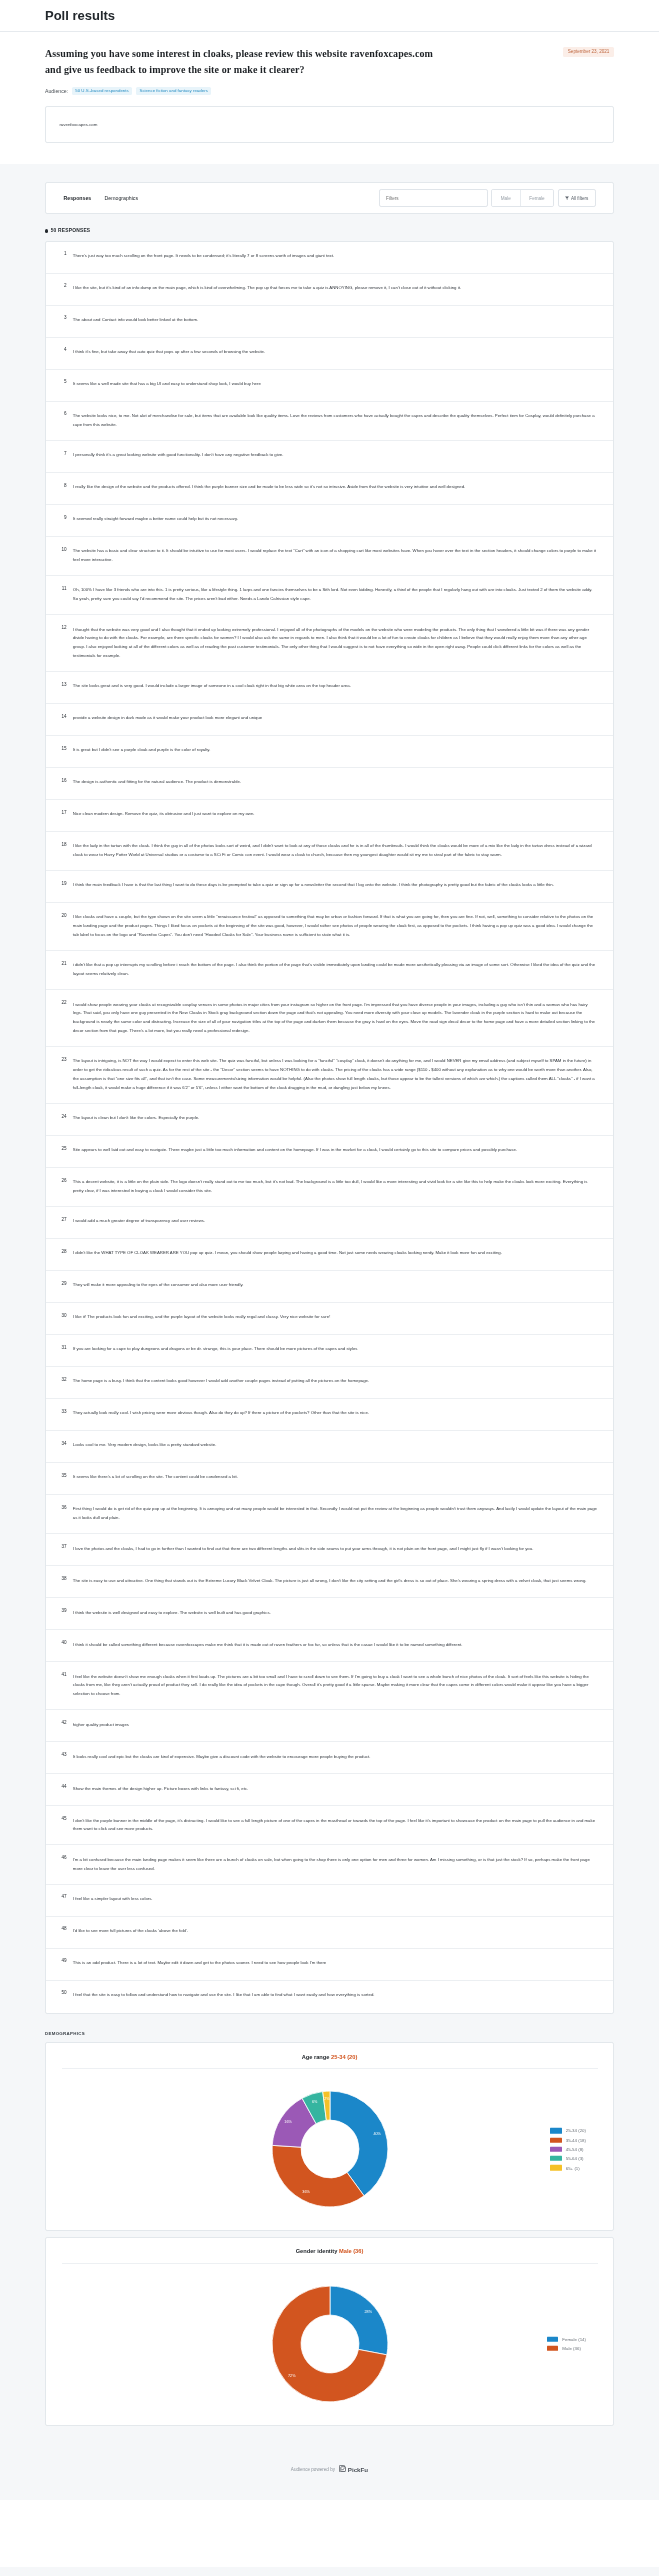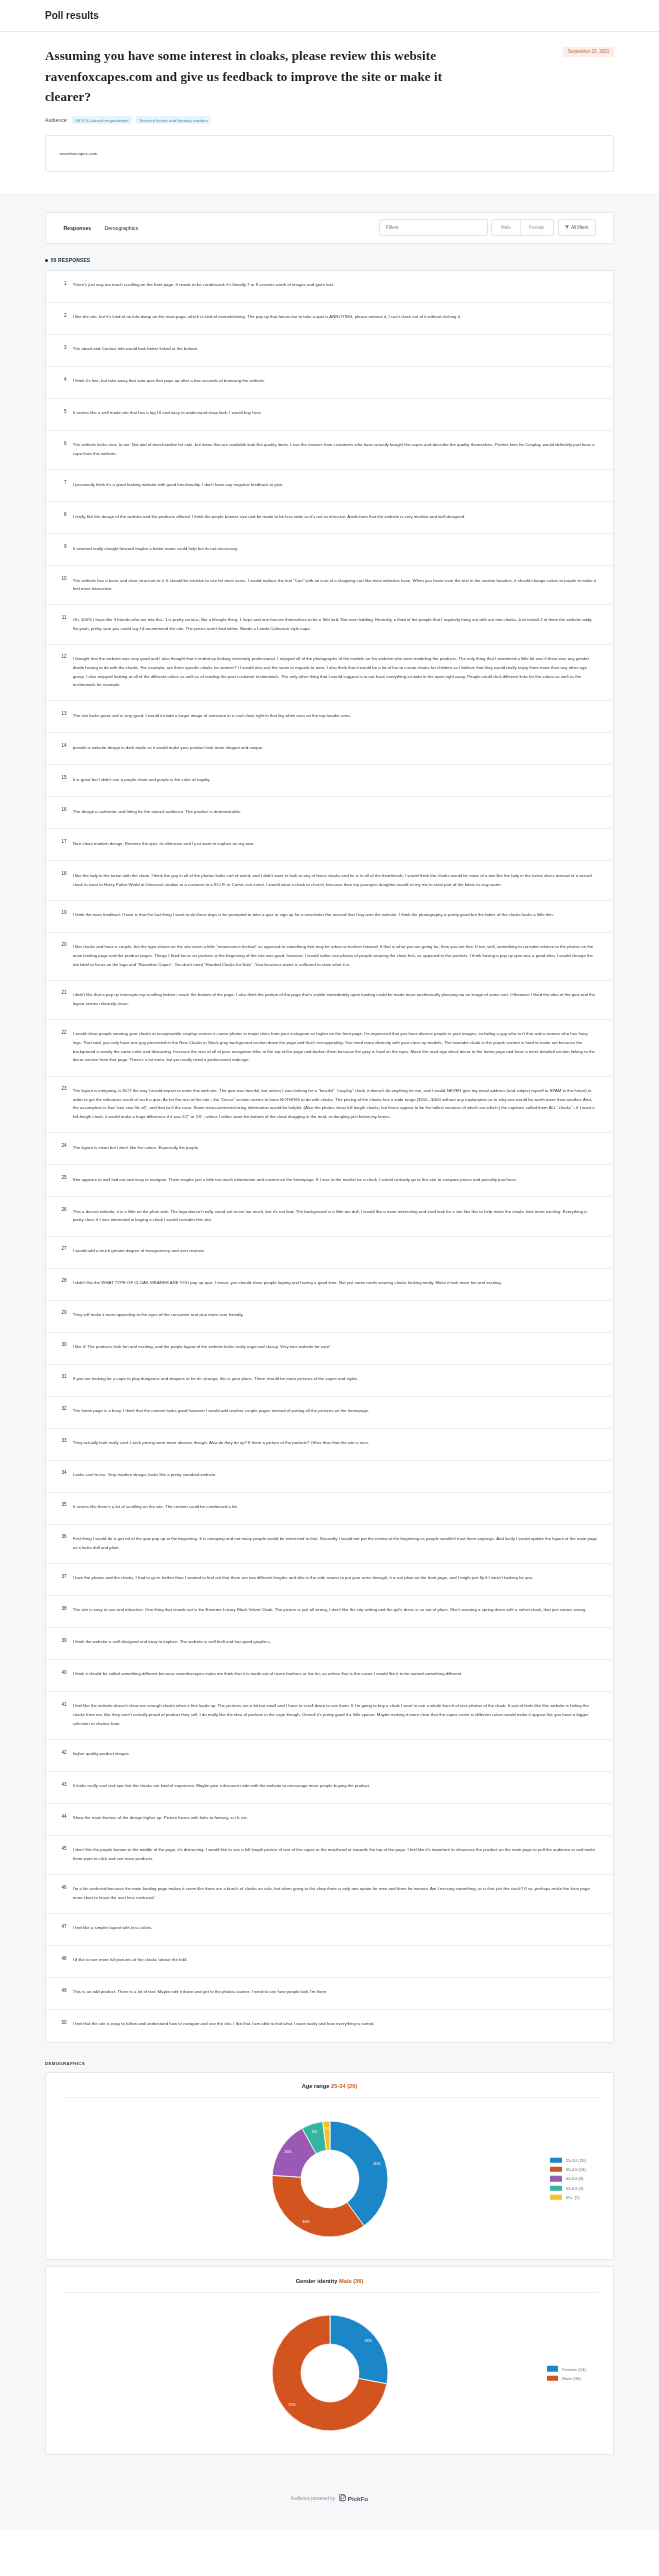--- a/index.html
+++ b/index.html
@@ -13,33 +13,33 @@
   }
   .topbar {
     background:#ffffff;
     border-bottom:0.5px solid #e6eaee;
     height:32px;
     display:flex;
     align-items:center;
     padding-left:45px;
   }
   .topbar-title {
-    font-size:10px;
+    font-size:13px;
     font-weight:700;
     color:#23282d;
     text-align:center;
   }
   .head-wrap {
     background:#ffffff;
     padding:14.4px 45px 0 45px;
   }
   .head-inner { position:relative; }
   .poll-title {
     font-family:"Liberation Serif", serif;
-    font-size:13px;
+    font-size:10px;
     font-weight:700;
     line-height:1.55;
     color:#1d2125;
     max-width:407px;
     margin:0;
     letter-spacing:0.1px;
   }
   .date-badge {
     position:absolute;
     right:0;

